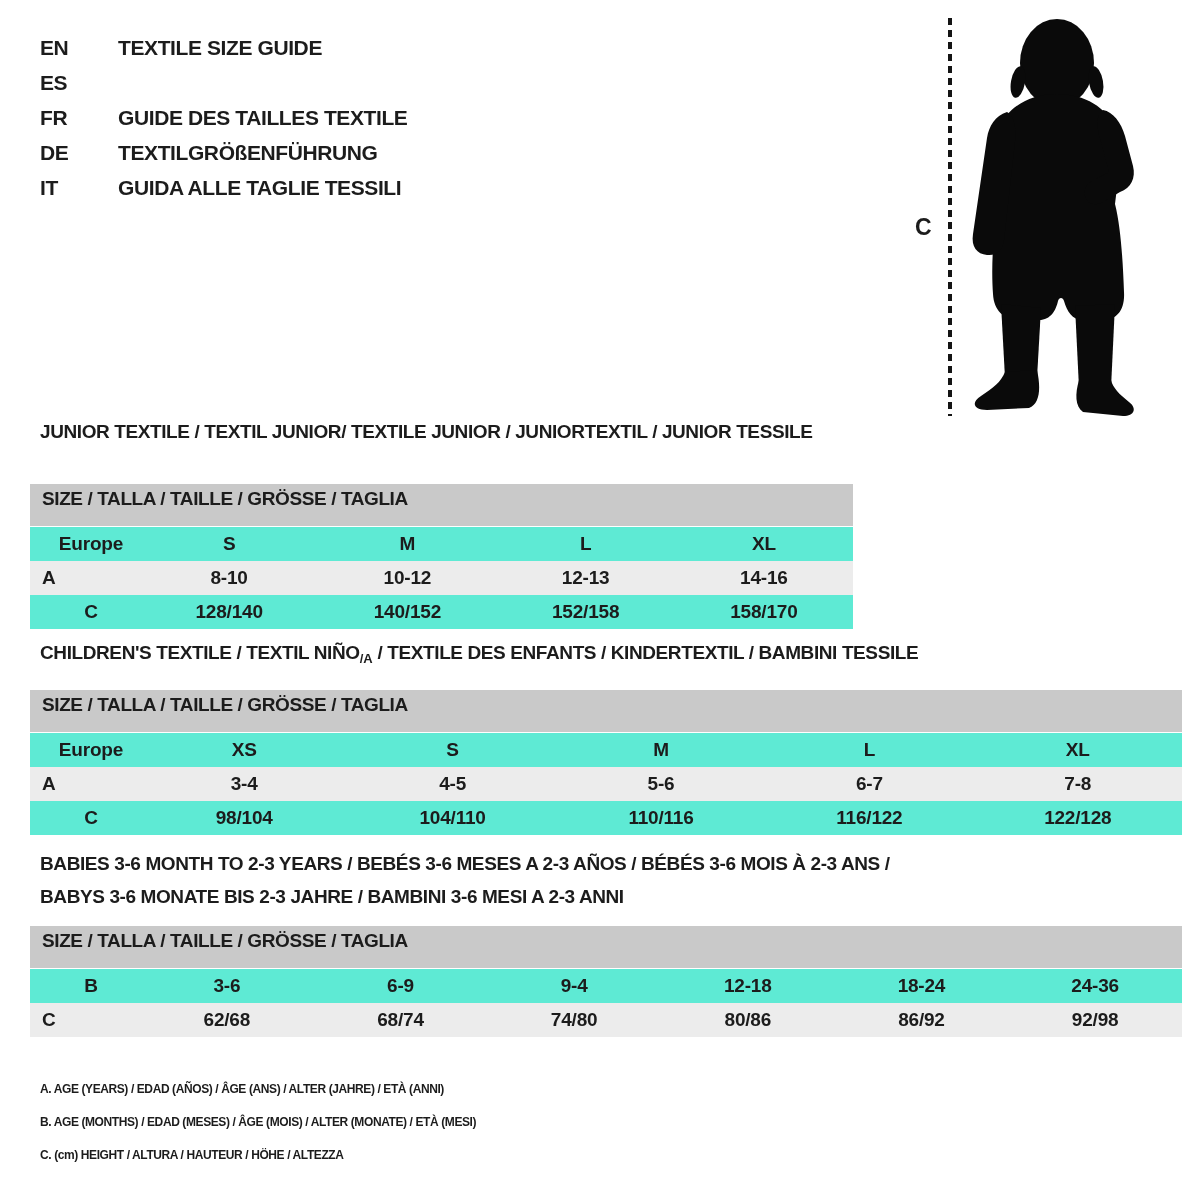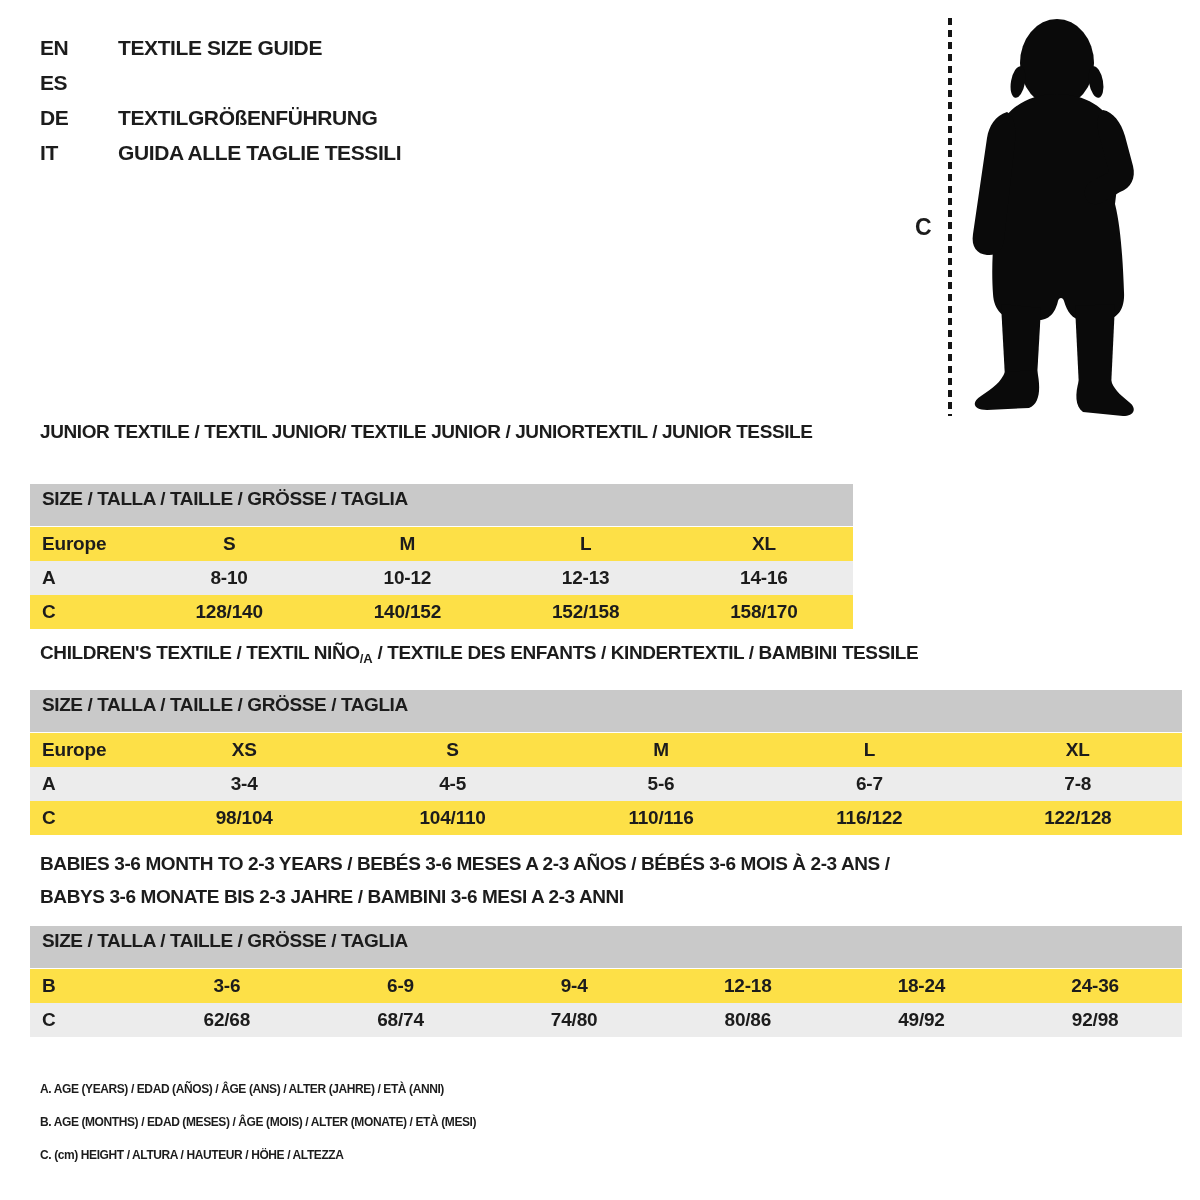--- a/index.html
+++ b/index.html
@@ -36,21 +36,21 @@
     padding-left:12px; font-size:19px; letter-spacing:-0.4px;
     margin-bottom:1px;
   }
   table { width:100%; border-collapse:collapse; table-layout:fixed; }
   td {
     height:34px; font-size:19px; font-weight:bold;
     text-align:center; letter-spacing:-0.2px; vertical-align:middle;
   }
   td.lbl { width:110px; text-align:left; padding-left:12px; }
   tr.row-gray td { background:#ececec; }
-  tr.row-white td { background:#fde047; }
+  tr.row-white td { background:#5eead4;text-align:center; }
 
   #junior-table { top:484px; width:823px; }
   #children-table { top:690px; width:1152px; }
   #babies-table { top:926px; width:1152px; }
   #junior-title { top:421px; }
   #children-title { top:642px; }
   #babies-title-1 { top:853px; }
   #babies-title-2 { top:886px; }
 
   
@@ -60,20 +60,24 @@
 </head>
 <body>
 
 <div class="lang-header">
   <div class="lang-row">
     <span class="lang-code">EN</span>
     <span class="lang-title">TEXTILE SIZE GUIDE</span>
   </div>
   <div class="lang-row">
     <span class="lang-code">ES</span>
+  </div>
+  <div class="lang-row">
+    <span class="lang-code">FR</span>
+    <span class="lang-title">GUIDE DES TAILLES TEXTILE</span>
   </div>
   <div class="lang-row">
     <span class="lang-code">DE</span>
     <span class="lang-title">TEXTILGRÖßENFÜHRUNG</span>
   </div>
   <div class="lang-row">
     <span class="lang-code">IT</span>
     <span class="lang-title">GUIDA ALLE TAGLIE TESSILI</span>
   </div>
 </div>
@@ -172,21 +176,21 @@
       <td>12-18</td>
       <td>18-24</td>
       <td>24-36</td>
     </tr>
     <tr class="row-gray">
       <td class="lbl">C</td>
       <td>62/68</td>
       <td>68/74</td>
       <td>74/80</td>
       <td>80/86</td>
-      <td>49/92</td>
+      <td>86/92</td>
       <td>92/98</td>
     </tr>
   </tbody>
     </table>
 </div>
 
 <div class="legend">
   <div>A. AGE (YEARS) / EDAD (AÑOS) / ÂGE (ANS) / ALTER (JAHRE) / ETÀ (ANNI)</div>
   <div>B. AGE (MONTHS) / EDAD (MESES) / ÂGE (MOIS) / ALTER (MONATE) / ETÀ (MESI)</div>
   <div>C. (cm) HEIGHT / ALTURA / HAUTEUR / HÖHE / ALTEZZA</div>

